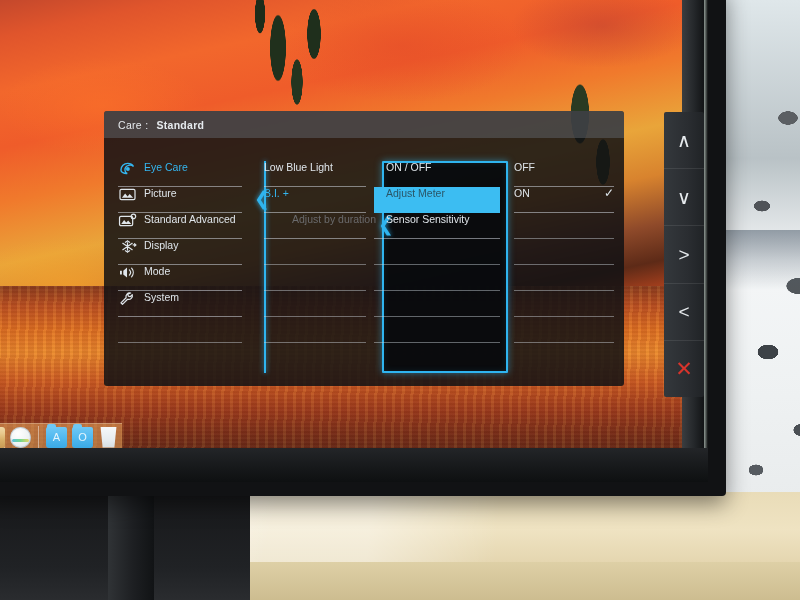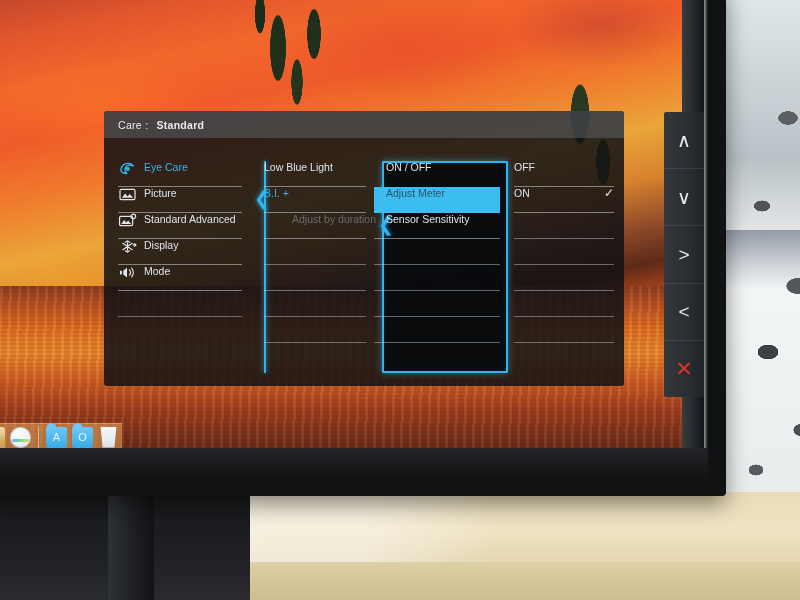--- a/index.html
+++ b/index.html
@@ -360,20 +360,28 @@
             <div class="row">
               <span class="mi">
                 <svg viewBox="0 0 20 16" width="19" height="15">
                   <path d="M2 6h2v4H2zM5.5 6 9.5 2.6v10.8L5.5 10z" fill="#dfe5ea"></path>
                   <path d="M12 5.2a4 4 0 0 1 0 5.6M14.4 3.4a7 7 0 0 1 0 9.2" fill="none" stroke="#dfe5ea" stroke-width="1.3" stroke-linecap="round"></path>
                 </svg>
               </span>
               <span class="label">Mode</span>
             </div>
 
+            <div class="row">
+              <span class="mi">
+                <svg viewBox="0 0 20 16" width="19" height="15">
+                  <path d="M13.4 2.2a4 4 0 0 0-4.9 5L3 12.7l1.6 1.6 5.5-5.5a4 4 0 0 0 5-4.9l-2.2 2.2-2-.6-.6-2z" fill="none" stroke="#dfe5ea" stroke-width="1.3" stroke-linejoin="round"></path>
+                </svg>
+              </span>
+              <span class="label">System</span>
+            </div>
 
             <div class="row blank"></div>
             <div class="row nobar"></div>
           </div>
 
           <div class="divider div-1"></div>
           <div class="notch notch-1">❮</div>
 
           <div class="col col-2">
             <div class="row">

